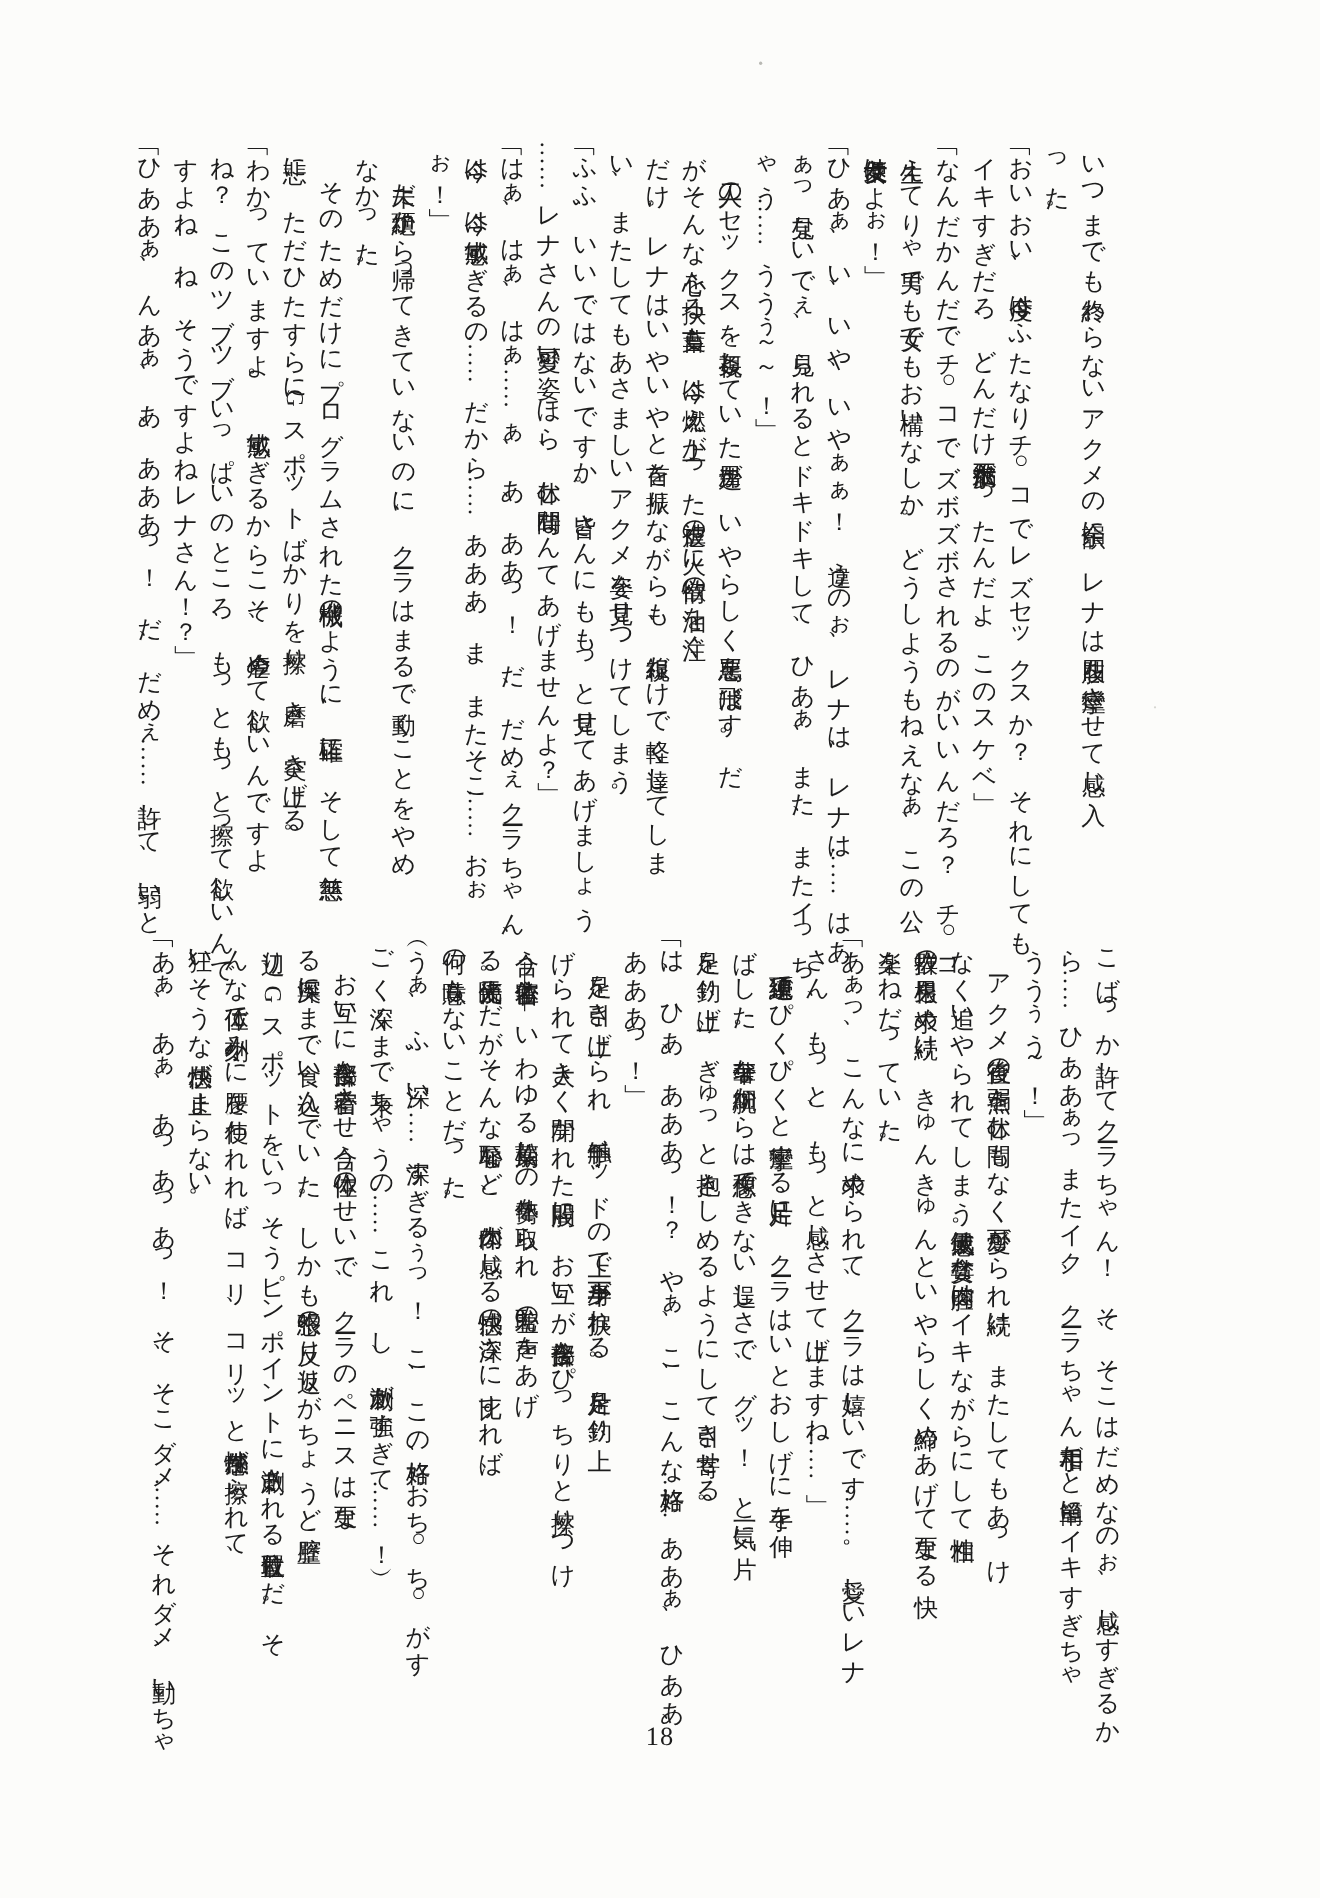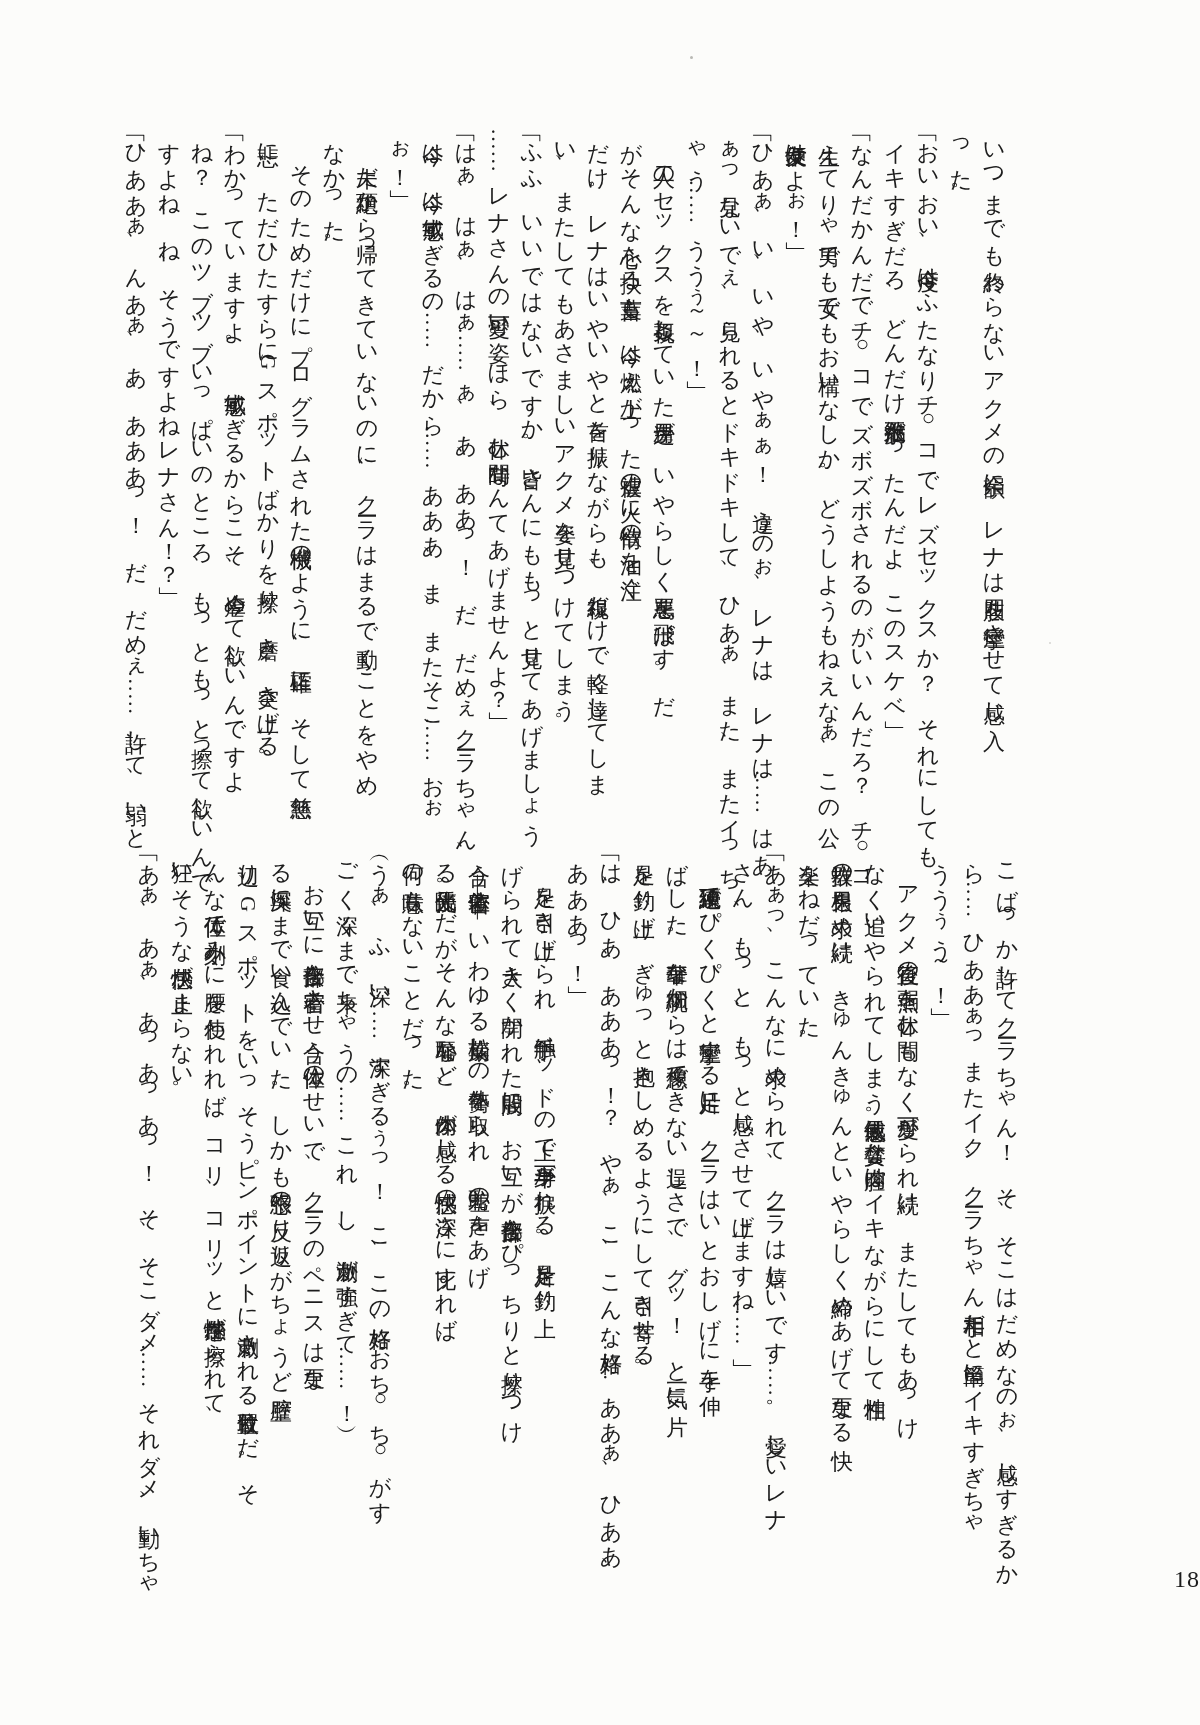--- a/index.html
+++ b/index.html
@@ -38,21 +38,21 @@
   .block-bottom {
     top: 848px;
     right: 176px;
     width: 905px;
   }
   .page-number {
     position: absolute;
     top: 1566px;
     left: 0;
     right: 0;
-    text-align: right;
+    text-align: center;
     font-size: 24px;
     letter-spacing: 1px;
   }
   .speck {
     position: absolute;
     background: #b9b9b4;
     border-radius: 50%;
   }
   .speck-1 { left: 690px; top: 56px;  width: 3px; height: 3px; }
   .speck-2 { left: 206px; top: 1012px; width: 2px; height: 2px; opacity: .7; }

